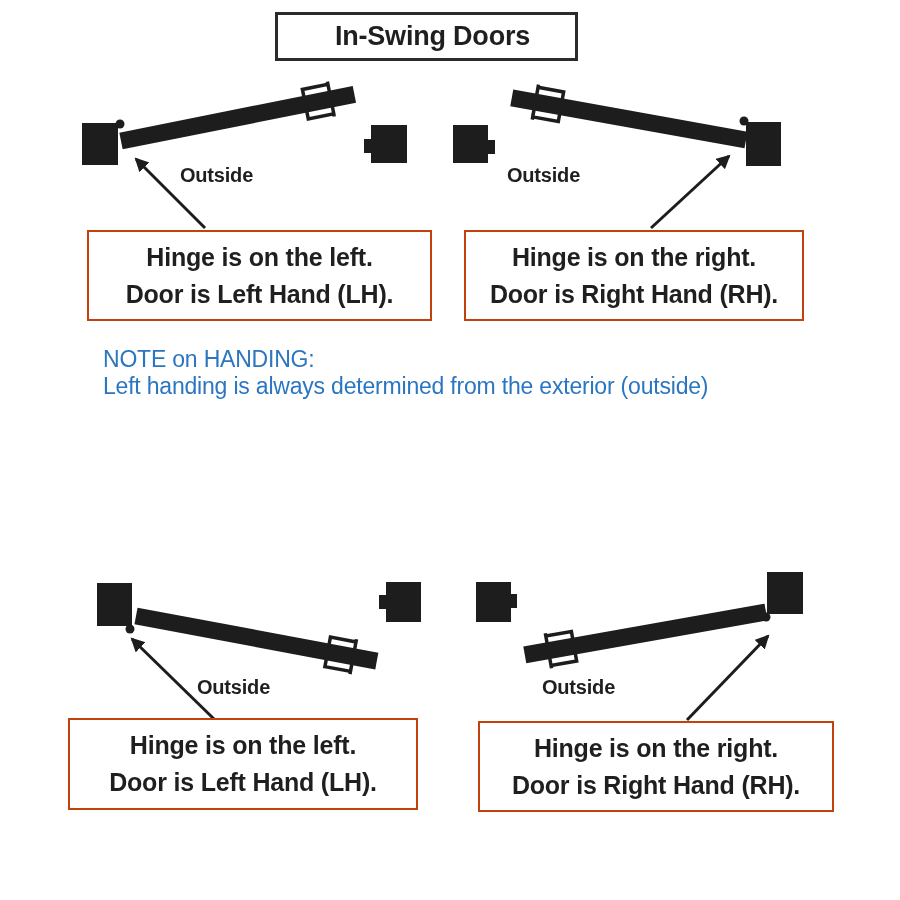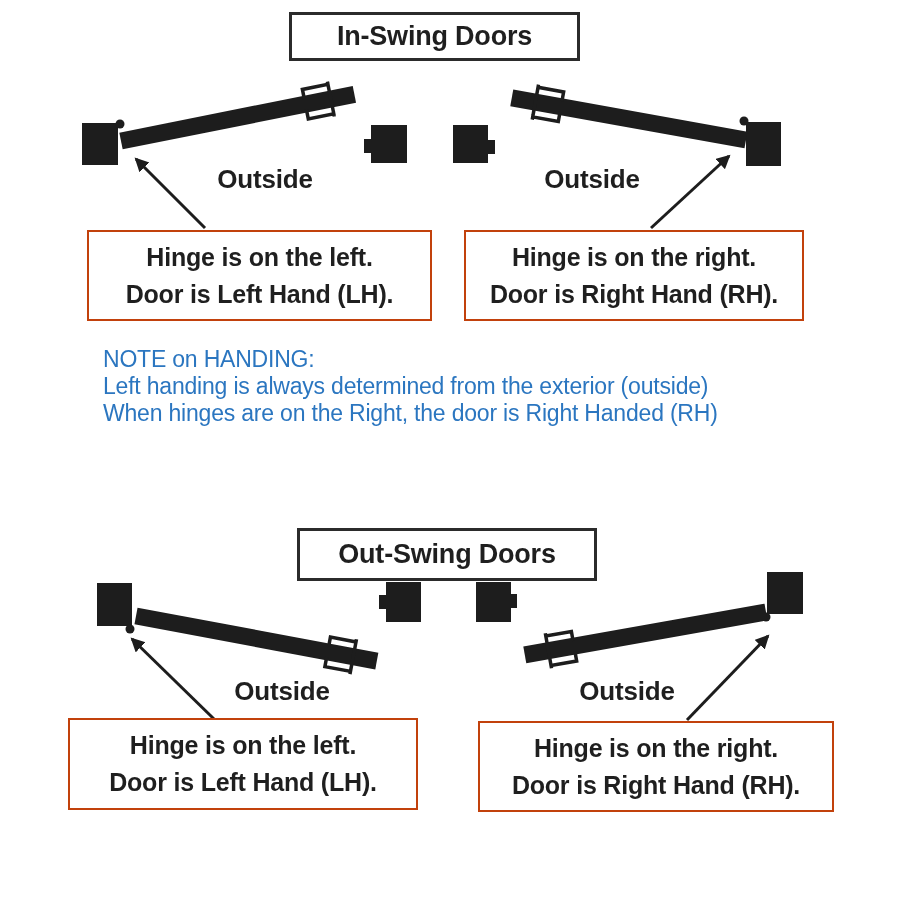--- a/index.html
+++ b/index.html
@@ -14,22 +14,22 @@
     font-size:27px;font-weight:700;letter-spacing:-0.2px;white-space:nowrap;
   }
   .infobox{
     position:absolute;border:2px solid #c2410c;background:#fff;
     display:flex;flex-direction:column;align-items:center;justify-content:center;
     font-size:25px;font-weight:700;line-height:37px;letter-spacing:-0.2px;
     text-align:right;
   }
   .infobox div{white-space:nowrap;}
   .outside{
-    position:absolute;width:170px;text-align:center;
-    font-size:26px;font-weight:700;letter-spacing:-0.2px;
+    position:absolute;width:170px;text-align:left;
+    font-size:20px;font-weight:700;letter-spacing:-0.2px;
   }
   .note{
     position:absolute;left:103px;top:346px;
     font-size:23px;font-weight:400;line-height:27px;letter-spacing:-0.2px;
     color:var(--note-blue,#2b76c0);
   }
   .note div{white-space:nowrap;}
   .ink{fill:#1d1d1d;}
   .stroke{stroke:#1d1d1d;fill:none;}
 </style>
@@ -98,25 +98,22 @@
       <rect class="ink" x="476" y="582" width="35" height="40"></rect>
       <rect class="ink" x="509" y="594" width="8" height="14"></rect>
     </g>
 
     <line x1="205" y1="228" x2="136" y2="159" class="stroke" stroke-width="3" marker-end="url(#ah)"></line>
     <line x1="651" y1="228" x2="729" y2="156" class="stroke" stroke-width="3" marker-end="url(#ah)"></line>
     <line x1="214" y1="719" x2="132" y2="639" class="stroke" stroke-width="3" marker-end="url(#ah)"></line>
     <line x1="687" y1="720" x2="768" y2="636" class="stroke" stroke-width="3" marker-end="url(#ah)"></line>
   </svg>
 
-  <div class="titlebox" style="left:289px;top:12px;width:285px;height:43px;">
+  <div class="titlebox" style="left:275px;top:12px;width:285px;height:43px;padding-left:12px;">
     <span>In-Swing Doors</span>
-  </div>
-  <div class="titlebox" style="left:297px;top:528px;width:294px;height:47px;">
-    <span>Out-Swing Doors</span>
   </div>
 
   <div class="outside" style="left:180px;top:164px;">Outside</div>
   <div class="outside" style="left:507px;top:164px;">Outside</div>
   <div class="outside" style="left:197px;top:676px;">Outside</div>
   <div class="outside" style="left:542px;top:676px;">Outside</div>
 
   <div class="infobox" style="left:87px;top:230px;width:341px;height:87px;">
     <div>Hinge is on the left.</div>
     <div>Door is Left Hand (LH).</div>
@@ -130,16 +127,15 @@
     <div>Door is Left Hand (LH).</div>
   </div>
   <div class="infobox" style="left:478px;top:721px;width:352px;height:87px;">
     <div>Hinge is on the right.</div>
     <div>Door is Right Hand (RH).</div>
   </div>
 
   <div class="note">
     <div>NOTE on HANDING:</div>
     <div>Left handing is always determined from the exterior (outside)</div>
-    <div>When hinges are on the Right, the door is Right Handed (RH)</div>
   </div>
 
 </div>
 
 </body></html>

